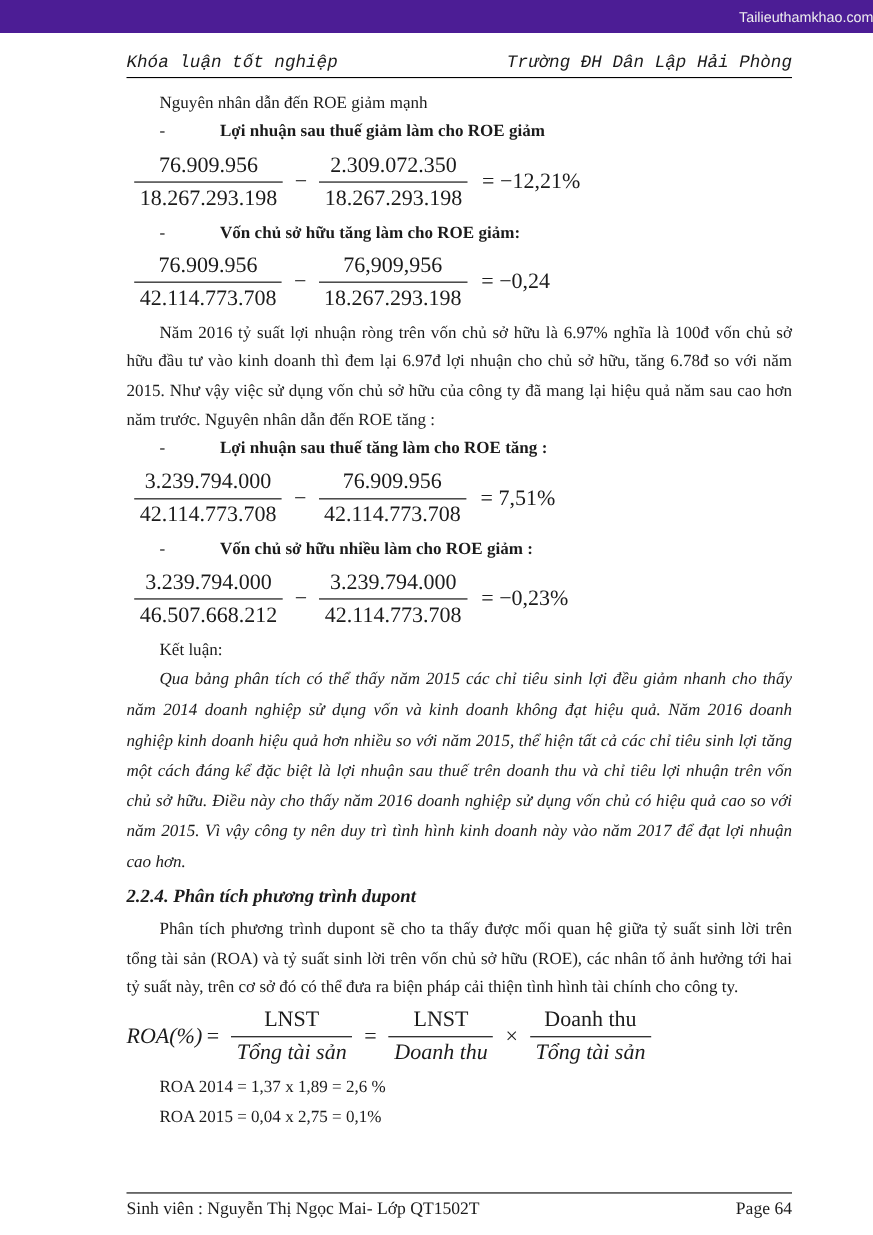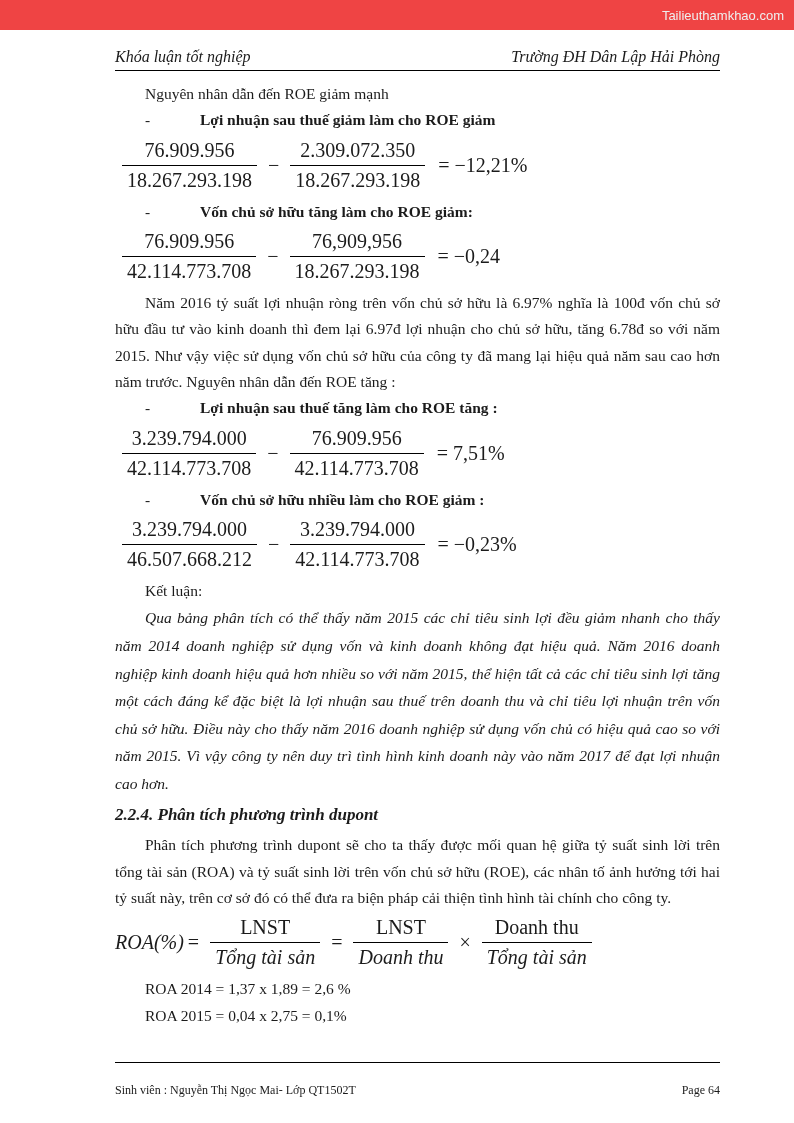--- a/index.html
+++ b/index.html
@@ -1,38 +1,38 @@
 <!DOCTYPE html>
 <html><head>
 <meta charset="utf-8">
 <style>
   * { box-sizing: border-box; }
   html, body { margin: 0; padding: 0; width: 794px; height: 1123px; background: #ffffff; overflow: hidden; }
   body { font-family: "Liberation Serif", "DejaVu Serif", serif; color: #1b1b1b; }
 
   .topbar {
-    width: 100%; height: 30px; background: #ef4444;
+    width: 100%; height: 30px; background: #4c1d95;
     display: flex; align-items: center; justify-content: flex-end;
-    padding-right: 10px;
     font-family: "Liberation Sans", "DejaVu Sans", sans-serif;
     font-size: 13px; color: #efefef;
   }
 
   .page {
     position: relative;
     width: 794px; height: 1093px;
     padding: 18px 74px 0 115px;
     overflow: hidden;
   }
 
   .pg-header {
     display: flex; justify-content: space-between;
     font-style: italic; font-size: 16px;
     padding-bottom: 4px;
     border-bottom: 1.6px solid #000;
+    font-family: Liberation Mono, monospace;
   }
 
   .content { padding-top: 10px; font-size: 15.5px; line-height: 1.7; }
 
   p { margin: 0; text-align: justify; }
   .indent { text-indent: 30px; }
   .it { font-style: italic; }
 
   .bullet { display: flex; }
   .bullet .dash { margin-left: 30px; width: 55px; flex: 0 0 55px; }
@@ -52,25 +52,25 @@
   .conclusion { font-style: italic; text-indent: 30px; line-height: 1.78; }
 
   .section-heading {
     font-weight: bold; font-style: italic;
     margin: 4px 0 2px 0; font-size: 17px;
   }
 
   .roa-line { text-indent: 30px; }
 
   .pg-footer {
-    position: absolute; left: 115px; right: 74px; bottom: 25px;
+    position: absolute; left: 115px; right: 74px; bottom: 14px;
     border-top: 1.6px solid #000;
-    padding-top: 20px;
+    padding-top: 6px;
     display: flex; justify-content: space-between;
-    font-size: 12px;
+    font-size: 16px;
   }
 </style>
 </head>
 <body>
 
 <div class="topbar">
   <span>Tailieuthamkhao.com</span>
 </div>
 
 <div class="page">

